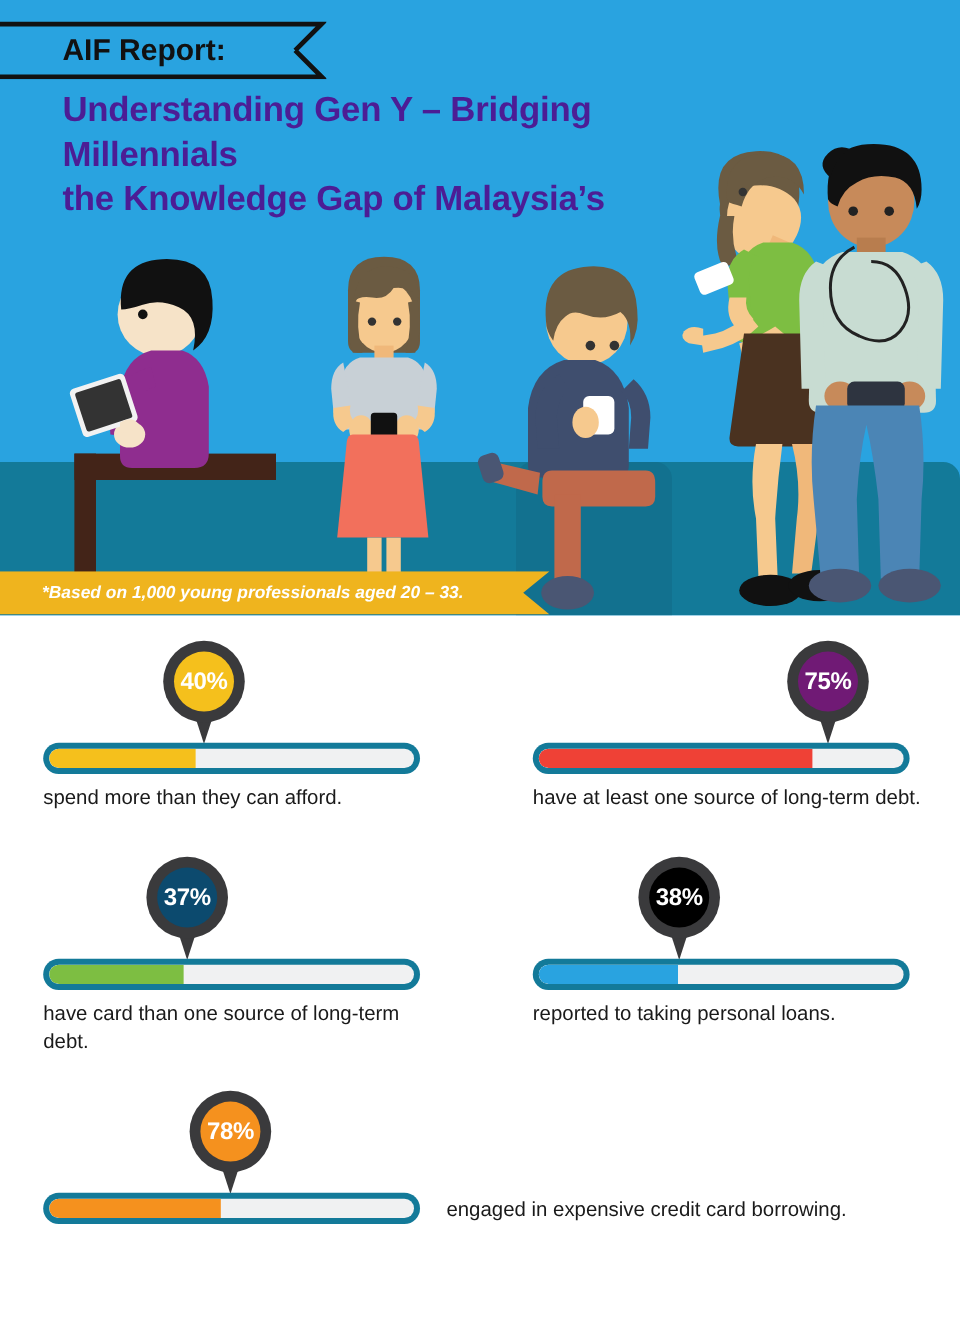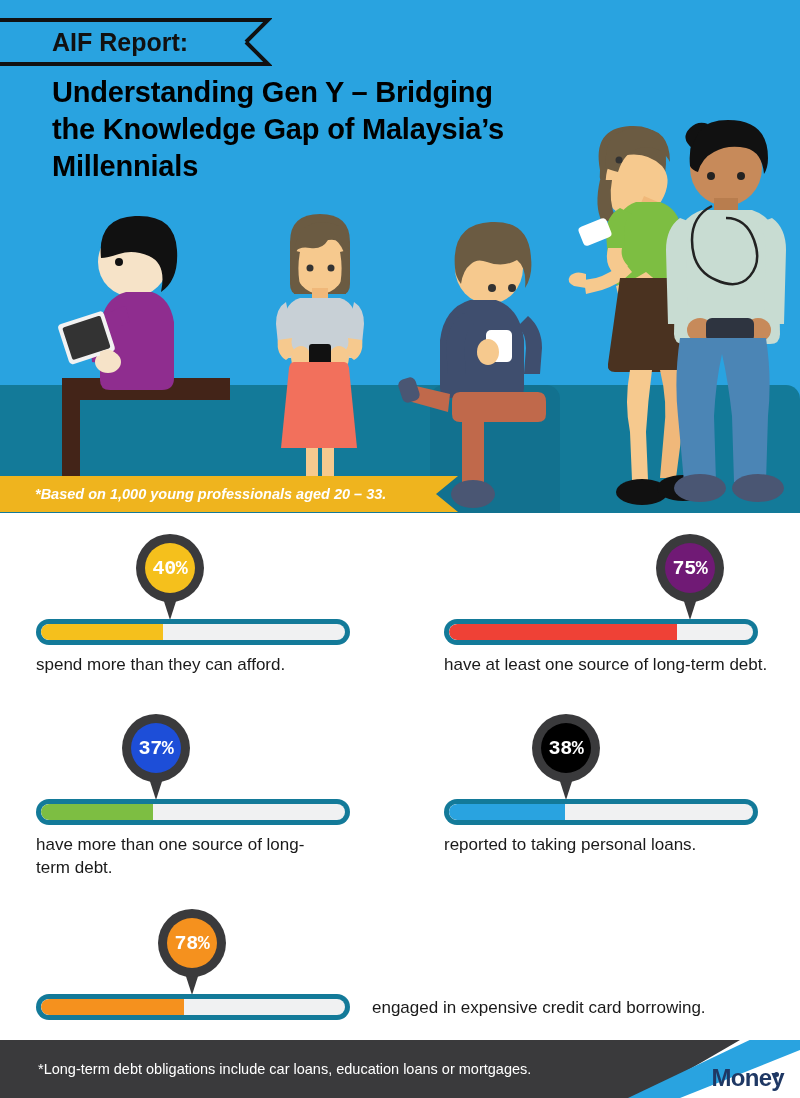--- a/index.html
+++ b/index.html
@@ -45,21 +45,21 @@
     font-weight: bold;
     color: #111111;
     letter-spacing: 0px;
     white-space: nowrap;
   }
 
   .hero-title {
     position: absolute;
     left: 52px; top: 74px;
     width: 530px;
-    color: #000000;
+    color: #4c1d95;
     font-size: 29px;
     font-weight: bold;
     line-height: 37px;
     letter-spacing: -0.2px;
   }
 
   
   .bench {
     position: absolute;
     left: 0; top: 385px;
@@ -136,21 +136,20 @@
     left: 0; top: 0;
     height: 16px;
     border-radius: 8px 0 0 8px;
   }
 
   
   .pin {
     position: absolute;
     width: 68px;
     height: 68px;
-    font-family: Liberation Mono, monospace;
   }
   .pin-circle {
     position: absolute;
     left: 0; top: 0;
     width: 68px;
     height: 68px;
     border-radius: 50%;
     background: #3A3A3C;
   }
   .pin-inner {
@@ -236,22 +235,22 @@
       <svg class="ribbon-svg" width="272" height="48" viewBox="0 0 272 48">
         <path d="M0 0 H272 L248 24 L272 48 H0 Z" fill="#29A3E0"></path>
         <path d="M0 2 H268 L246 24" stroke="#111111" stroke-width="4" fill="none"></path>
         <path d="M246 24 L268 46 H0" stroke="#111111" stroke-width="4" fill="none"></path>
       </svg>
       <div class="ribbon-label">AIF Report:</div>
     </div>
 
     <div class="hero-title">
       <div>Understanding Gen Y – Bridging</div>
+      <div>Millennials</div>
       <div>the Knowledge Gap of Malaysia’s</div>
-      <div>Millennials</div>
     </div>
 
     <div class="bench"></div>
     <div class="bench-seat-right"></div>
 
     <svg class="figures" width="800" height="513" viewBox="0 0 800 513">
 
       <g>
 
         <rect x="62" y="378" width="18" height="110" fill="#432418"></rect>
@@ -440,28 +439,28 @@
           <div class="bar-fill" style="width:75%; background:#EF4136;"></div>
         </div>
       </div>
       <div class="stat-caption wide" style="top:140px;">have at least one source of long-term debt.</div>
     </div>
 
     <div class="stat" style="left:36px; top:180px;">
       <div class="pin" style="left:86px; top:21px;">
         <div class="pin-tail"></div>
         <div class="pin-circle"></div>
-        <div class="pin-inner" style="background:#1d4ed8;">37%</div>
+        <div class="pin-inner" style="background:#0c4a6e;">37%</div>
       </div>
       <div class="bar-wrap" style="top:106px;">
         <div class="bar-track">
           <div class="bar-fill" style="width:37%; background:#7DBE42;"></div>
         </div>
       </div>
-      <div class="stat-caption" style="top:140px; width:300px;">have more than one source of long-term debt.</div>
+      <div class="stat-caption" style="top:140px; width:300px;">have card than one source of long-term debt.</div>
     </div>
 
     <div class="stat" style="left:444px; top:180px;">
       <div class="pin" style="left:88px; top:21px;">
         <div class="pin-tail"></div>
         <div class="pin-circle"></div>
         <div class="pin-inner" style="background:#000000;">38%</div>
       </div>
       <div class="bar-wrap" style="top:106px;">
         <div class="bar-track">
@@ -479,25 +478,14 @@
       </div>
       <div class="bar-wrap" style="top:106px;">
         <div class="bar-track">
           <div class="bar-fill" style="width:47%; background:#F5911E;"></div>
         </div>
       </div>
       <div class="stat-caption wide" style="top:108px; left:336px; width:440px;">engaged in expensive credit card borrowing.</div>
     </div>
   </div>
 
-  <div class="footer">
-    <svg width="800" height="58" viewBox="0 0 800 58" style="position:absolute;left:0;top:0;">
-      <path d="M0 0 H800 V58 H0 Z" fill="#FFFFFF"></path>
-      <path d="M0 0 H740 L640 58 H0 Z" fill="#3A3A3C"></path>
-      <path d="M800 -24 L800 10 L680 58 L628 58 Z" fill="#29A3E0"></path>
-    </svg>
-    <div class="footer-note">*Long-term debt obligations include car loans, education loans or mortgages.</div>
-    <div class="logo">
-      <span class="logo-i">i</span><span class="logo-money">Money</span><span class="logo-dot"></span>
-    </div>
-  </div>
 
 </div>
 
 </body></html>

